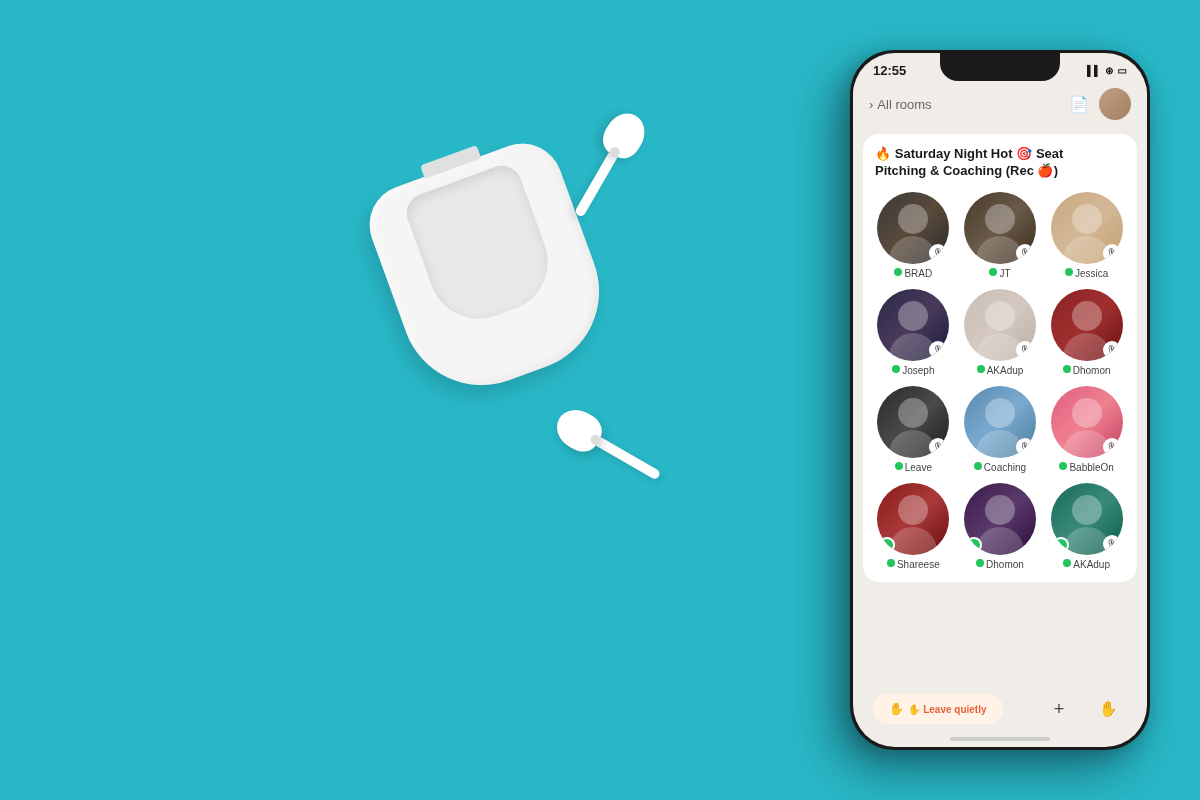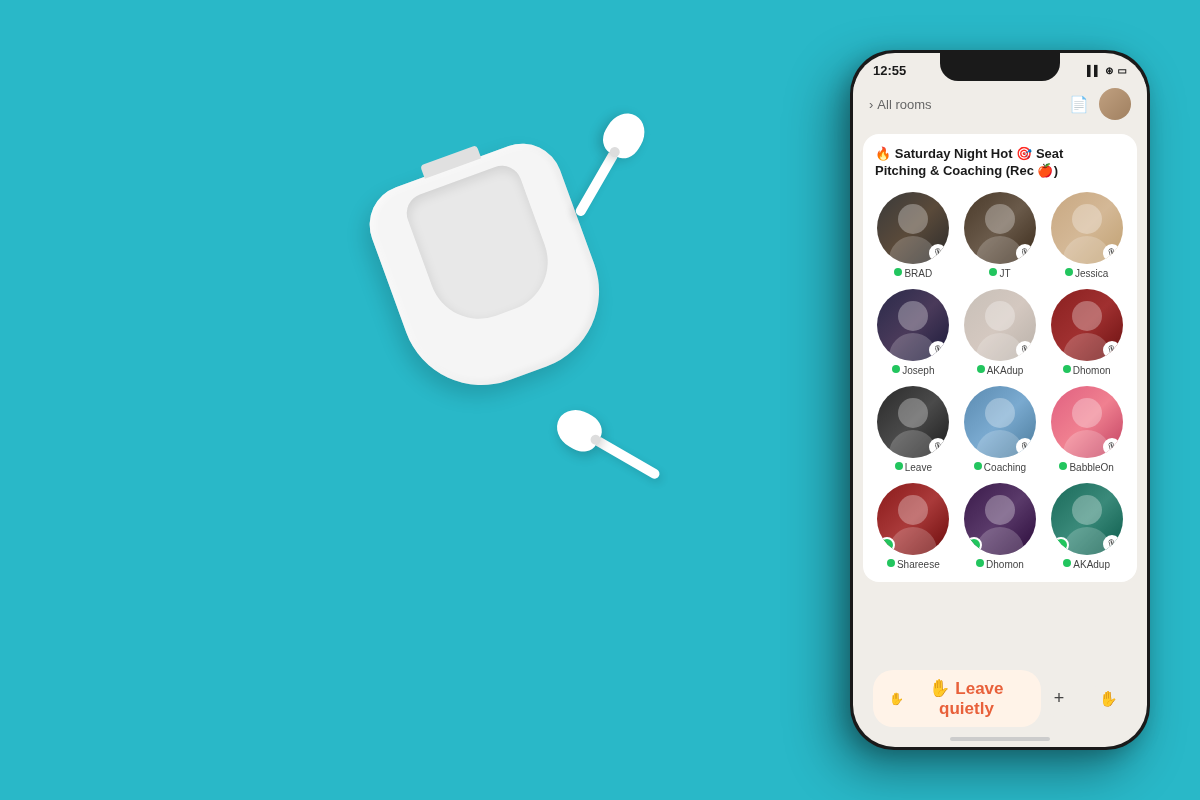--- a/index.html
+++ b/index.html
@@ -623,21 +623,21 @@
               <span class="green-dot"></span>
               <span>AKAdup</span>
             </div>
           </div>
         </div>
     </div>
 
     <div class="bottom-bar">
       <button class="leave-btn">
         <span>✋</span>
-        <span style="font-size:17px;">✋ Leave quietly</span>
+        <span style="font-size:10px;">✋ Leave quietly</span>
       </button>
       <div class="bottom-actions">
         <div class="action-btn">
           <span style="font-size:18px;color:#444;">+</span>
         </div>
         <div class="action-btn">
           <span style="font-size:15px;">✋</span>
         </div>
       </div>
     </div>

